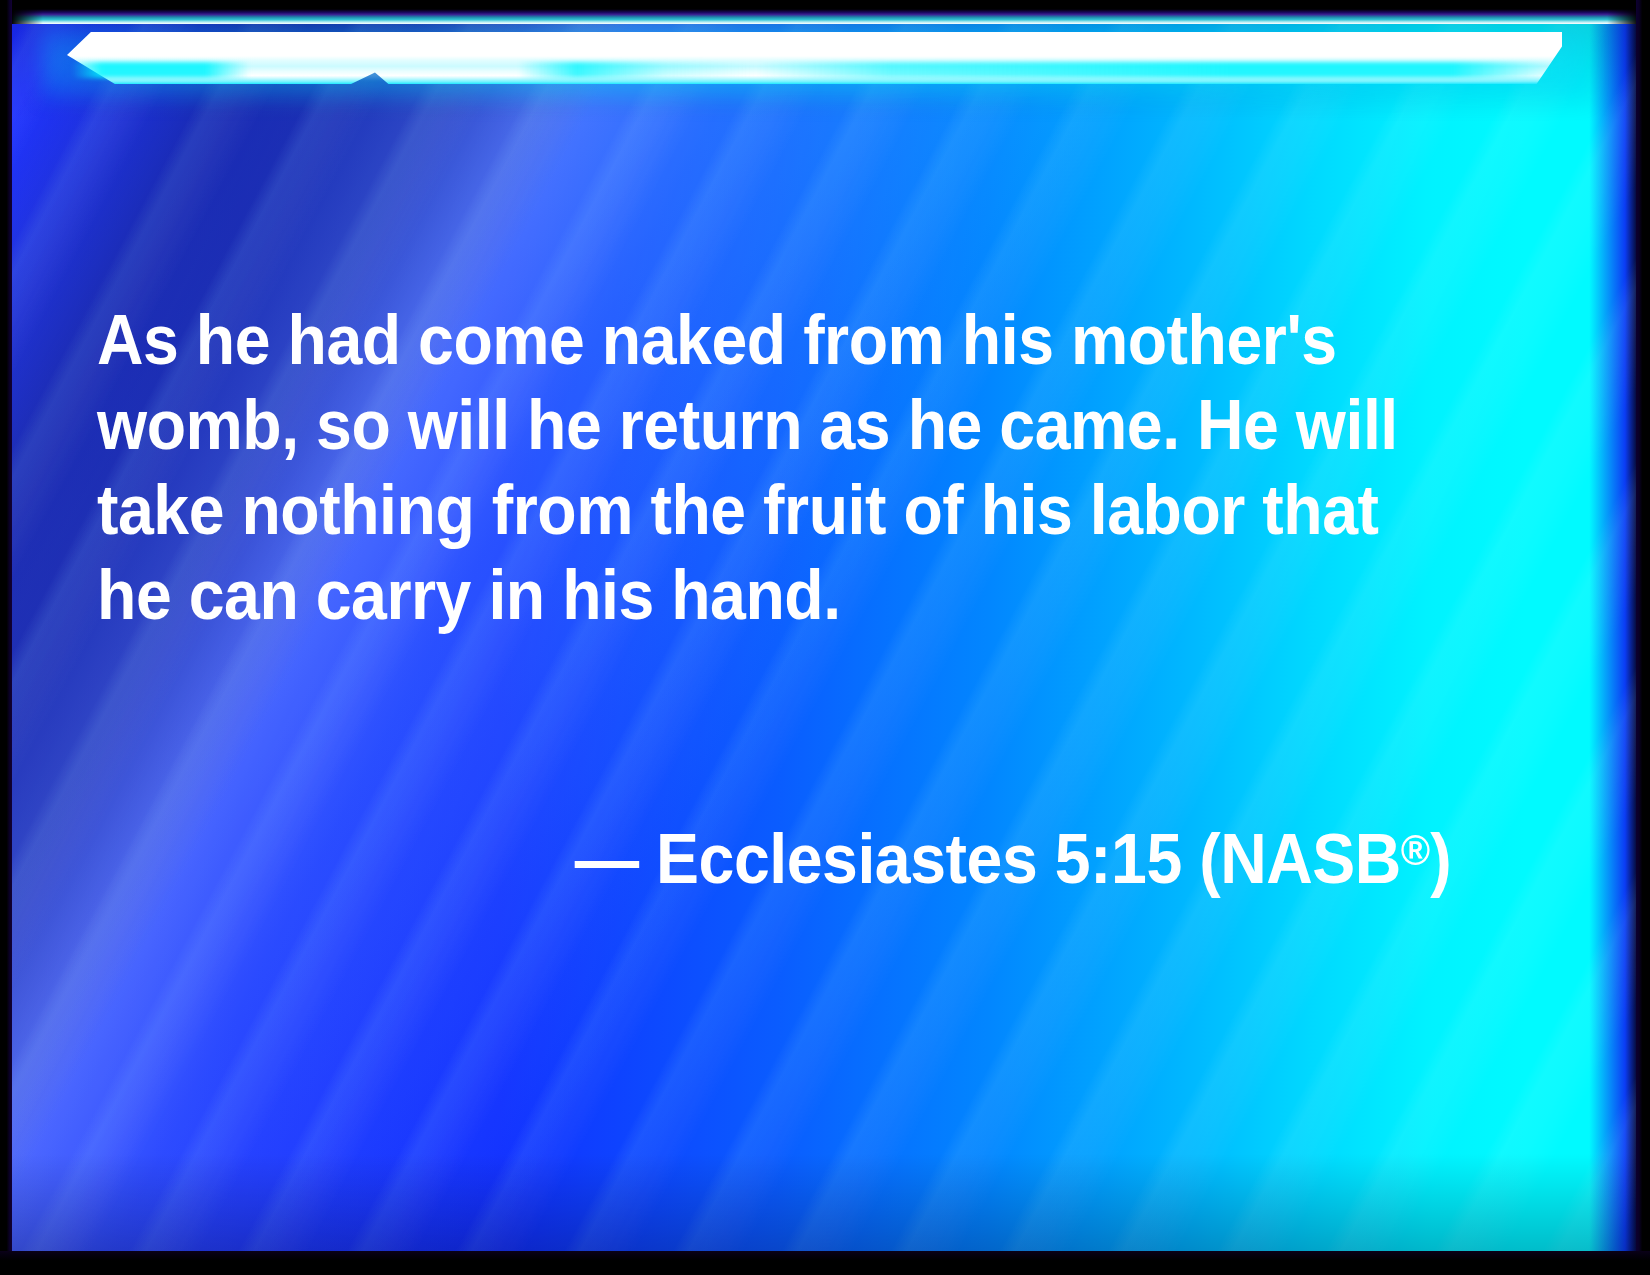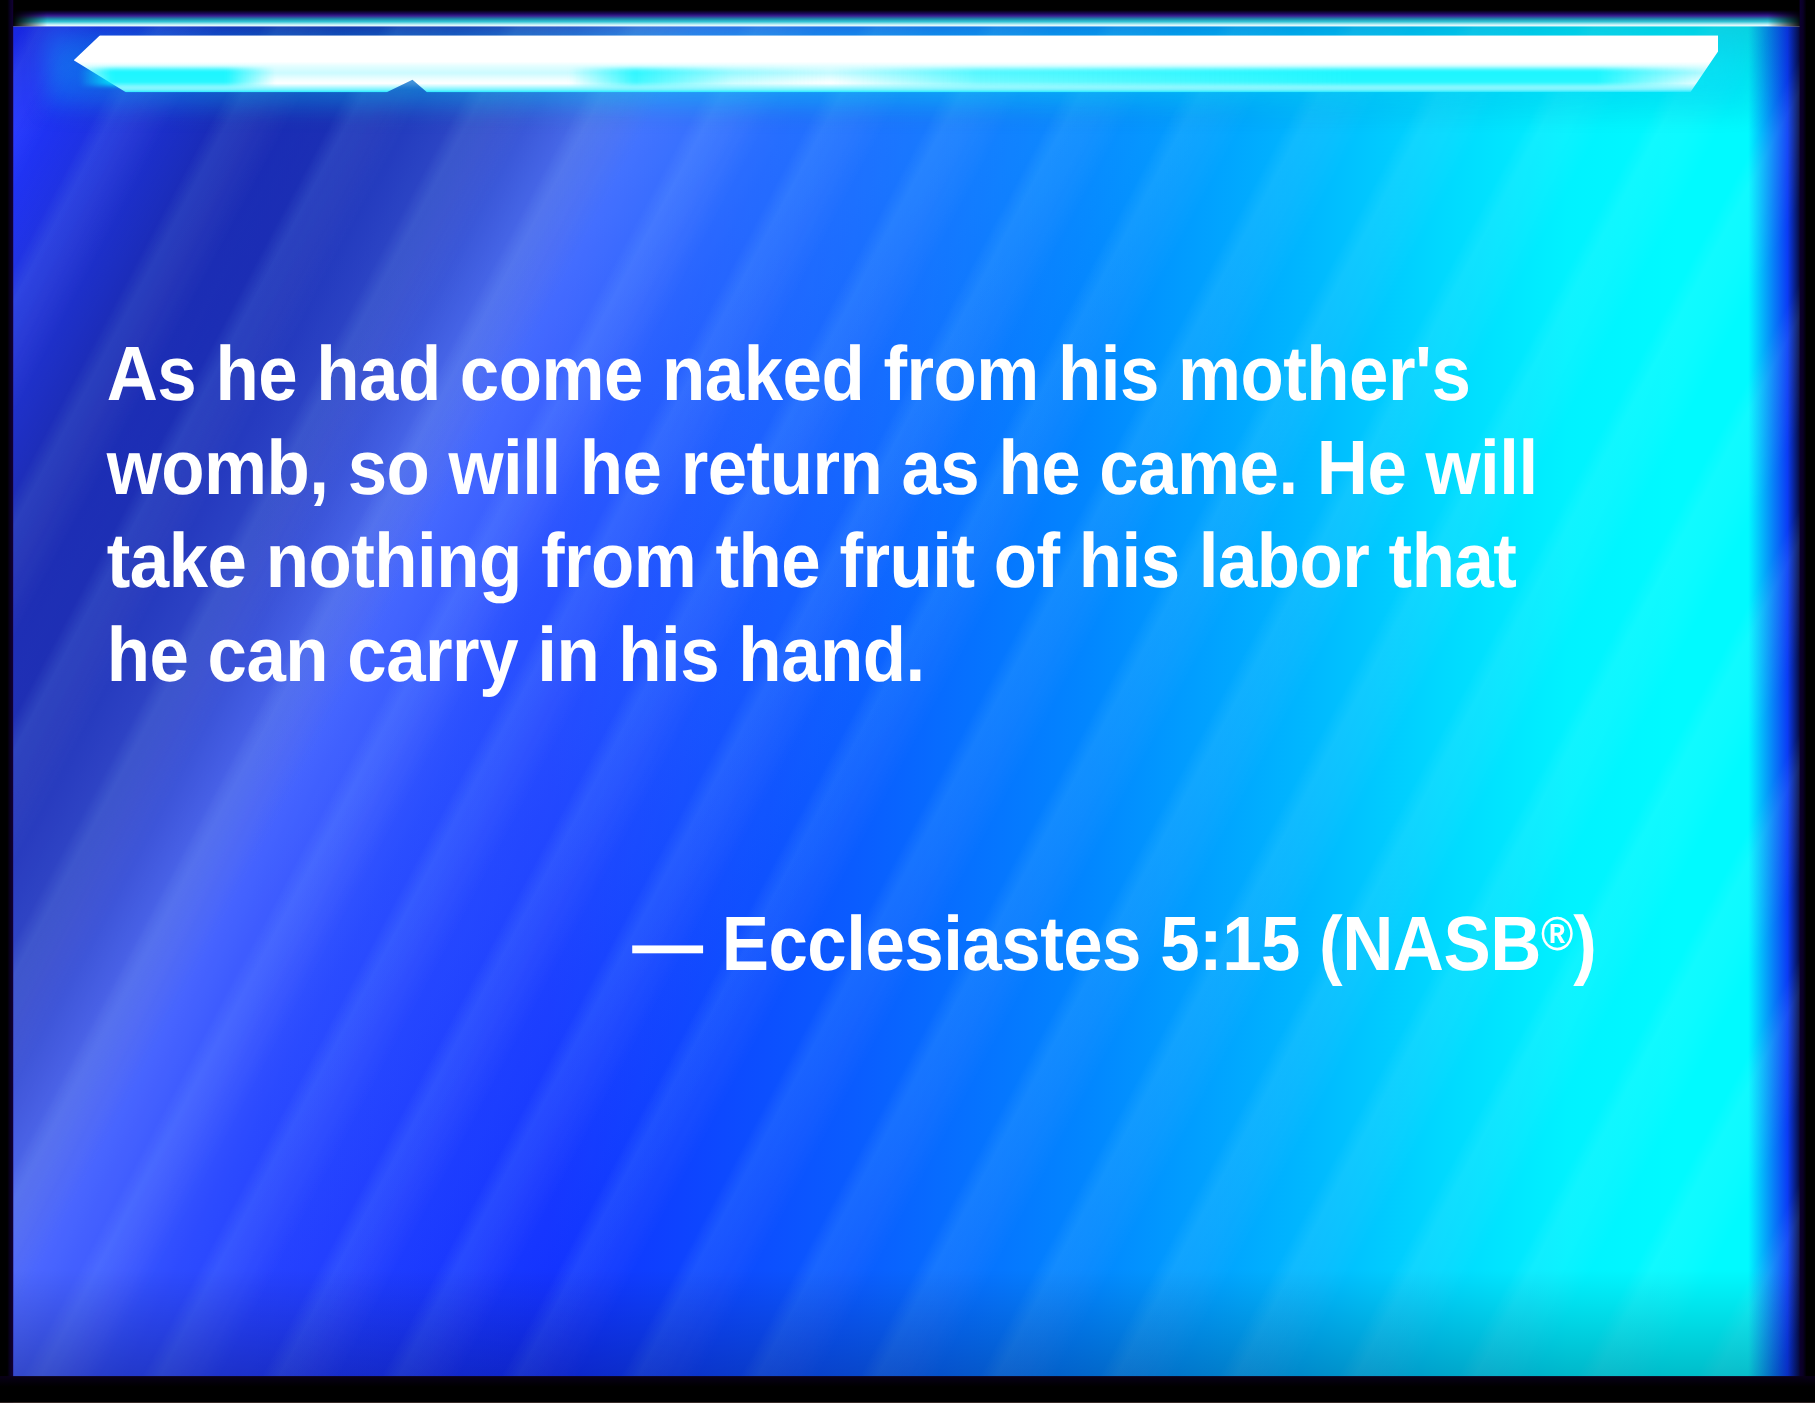--- a/index.html
+++ b/index.html
@@ -5,21 +5,21 @@
   html, body {
     margin: 0;
     padding: 0;
     background: #000000;
   }
 
   #slide {
     position: relative;
     width: 1650px;
     height: 1275px;
-    background: #a16207;
+    background: #0f766e;
     overflow: hidden;
     font-family: "Liberation Sans", "DejaVu Sans", sans-serif;
   }
 
   
   #artwork {
     position: absolute;
     left: 12px;
     top: 10px;
     width: 1626px;

